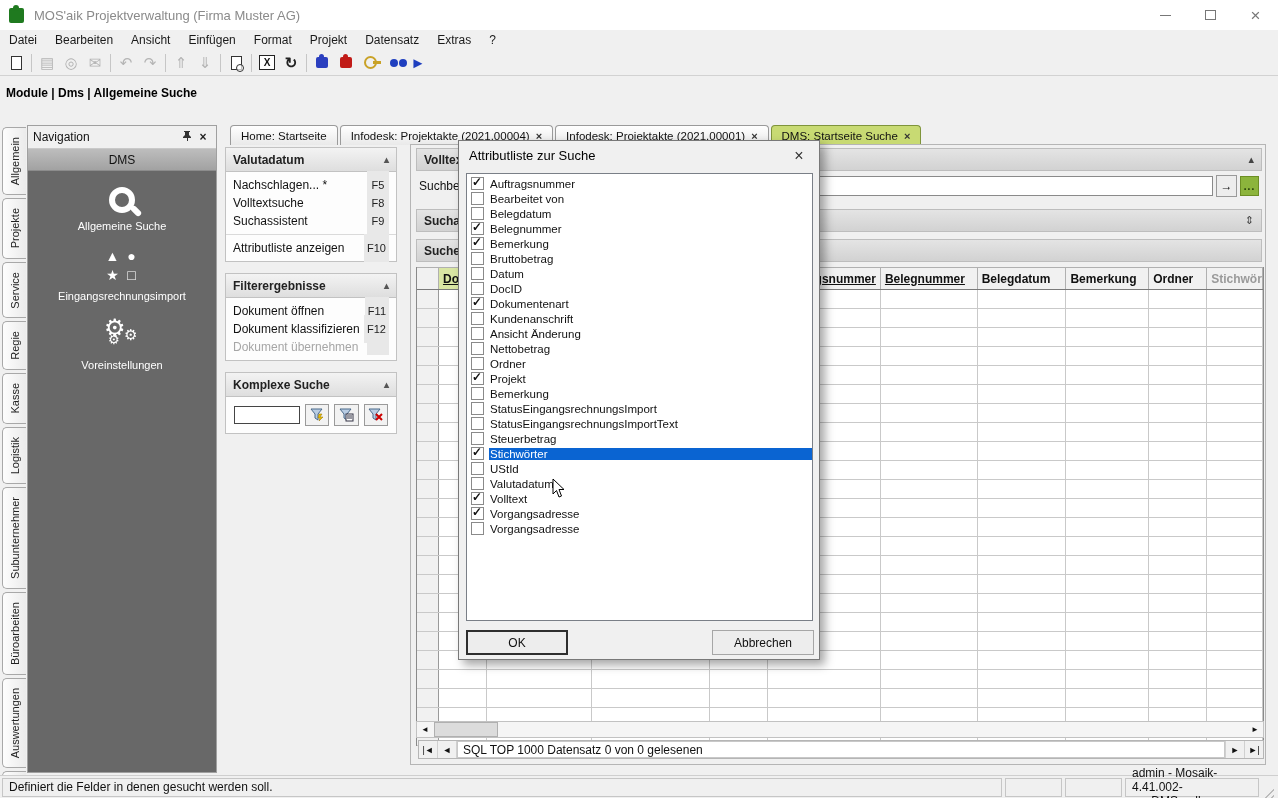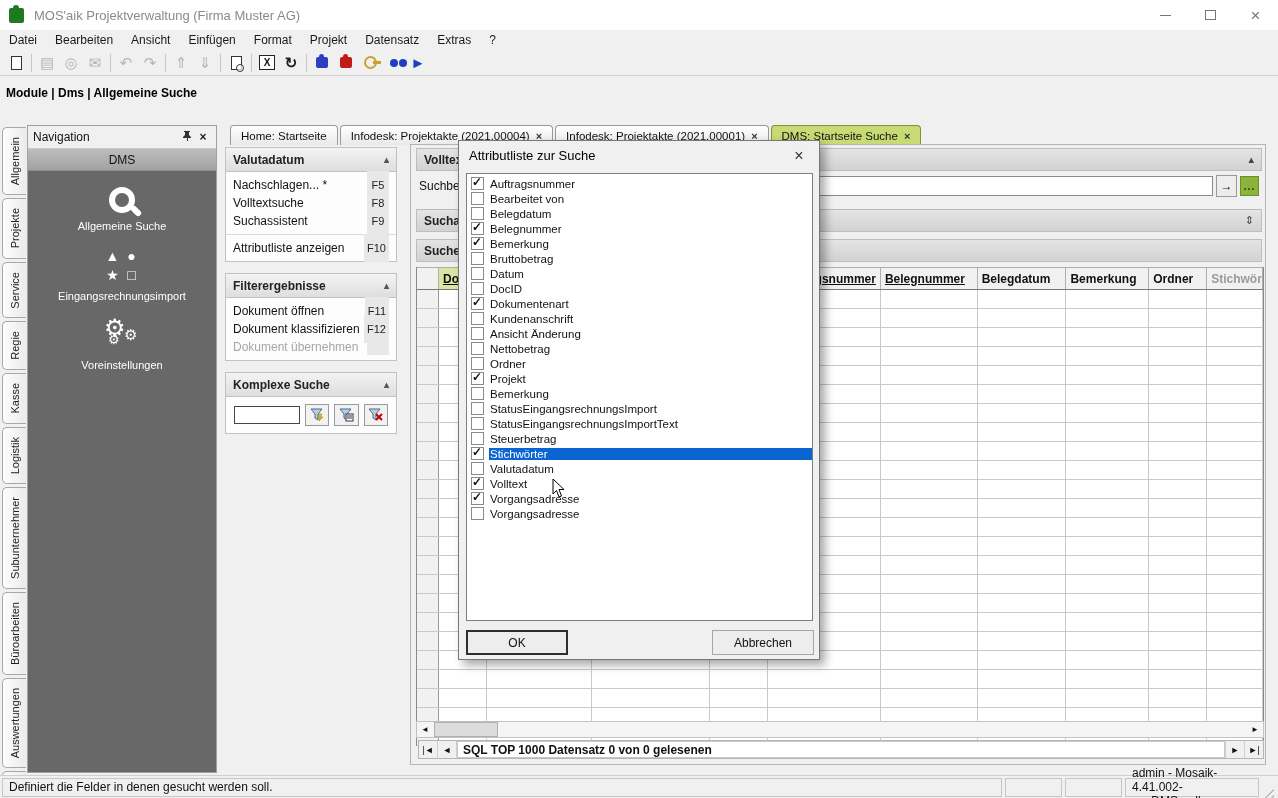--- a/index.html
+++ b/index.html
@@ -124,21 +124,21 @@
   .hscroll{position:absolute;left:5px;top:576px;width:848px;height:17px;background:#f5f5f5;border:1px solid #c2c2c2;
            box-sizing:border-box;display:flex;align-items:center;}
   .sarrow{width:16px;height:15px;display:flex;align-items:center;justify-content:center;font-size:8px;color:#111;}
   .sthumb{width:62px;height:13px;background:#dcdcdc;border:1px solid #b0b0b0;margin-left:1px;}
   .sspace{flex:1;}
   .recnav{position:absolute;left:7px;top:595px;width:846px;height:19px;border:1px solid #b5b5b5;background:#f0f0f0;
           box-sizing:border-box;display:flex;align-items:center;}
   .rbtn{width:18px;height:17px;display:flex;align-items:center;justify-content:center;font-size:9px;color:#111;border-right:1px solid #d0d0d0;}
   .rbtn.r{border-right:none;border-left:1px solid #d0d0d0;}
   .rectext{flex:1;height:17px;background:#fff;border:1px solid #c8c8c8;box-sizing:border-box;
-           display:flex;align-items:center;padding-left:5px;color:#111;font-weight:bold;}
+           display:flex;align-items:center;padding-left:5px;color:#111;}
   
   .dialog{position:absolute;left:458px;top:140px;width:362px;height:520px;background:#f0f0f0;
           border:1px solid #787878;box-sizing:border-box;box-shadow:5px 5px 9px rgba(0,0,0,.35);z-index:50;}
   .dlg-title{height:29px;display:flex;align-items:center;padding-left:10px;font-size:13px;color:#000;}
   .dlg-close{margin-left:auto;width:40px;height:29px;display:flex;align-items:center;justify-content:center;
              font-size:16px;color:#333;}
   .dlg-list{position:absolute;left:7px;top:32px;width:347px;height:448px;background:#fff;border:1px solid #7a7f87;
             box-sizing:border-box;overflow:hidden;padding-top:2px;}
   .ditem{height:15px;display:flex;align-items:center;font-size:11.5px;}
   .cb{width:11px;height:11px;border:1px solid #8a8a8a;background:#fff;margin-left:4px;flex:none;position:relative;}
@@ -886,20 +886,24 @@
         <div class="ditem">
           <span class="cb"></span>
           <span class="dlbl">Steuerbetrag</span>
         </div>
 
         <div class="ditem checked selected">
           <span class="cb"></span>
           <span class="dlbl">Stichwörter</span>
         </div>
 
+        <div class="ditem">
+          <span class="cb"></span>
+          <span class="dlbl">UStId</span>
+        </div>
 
         <div class="ditem">
           <span class="cb"></span>
           <span class="dlbl">Valutadatum</span>
         </div>
 
         <div class="ditem checked">
           <span class="cb"></span>
           <span class="dlbl">Volltext</span>
         </div>

